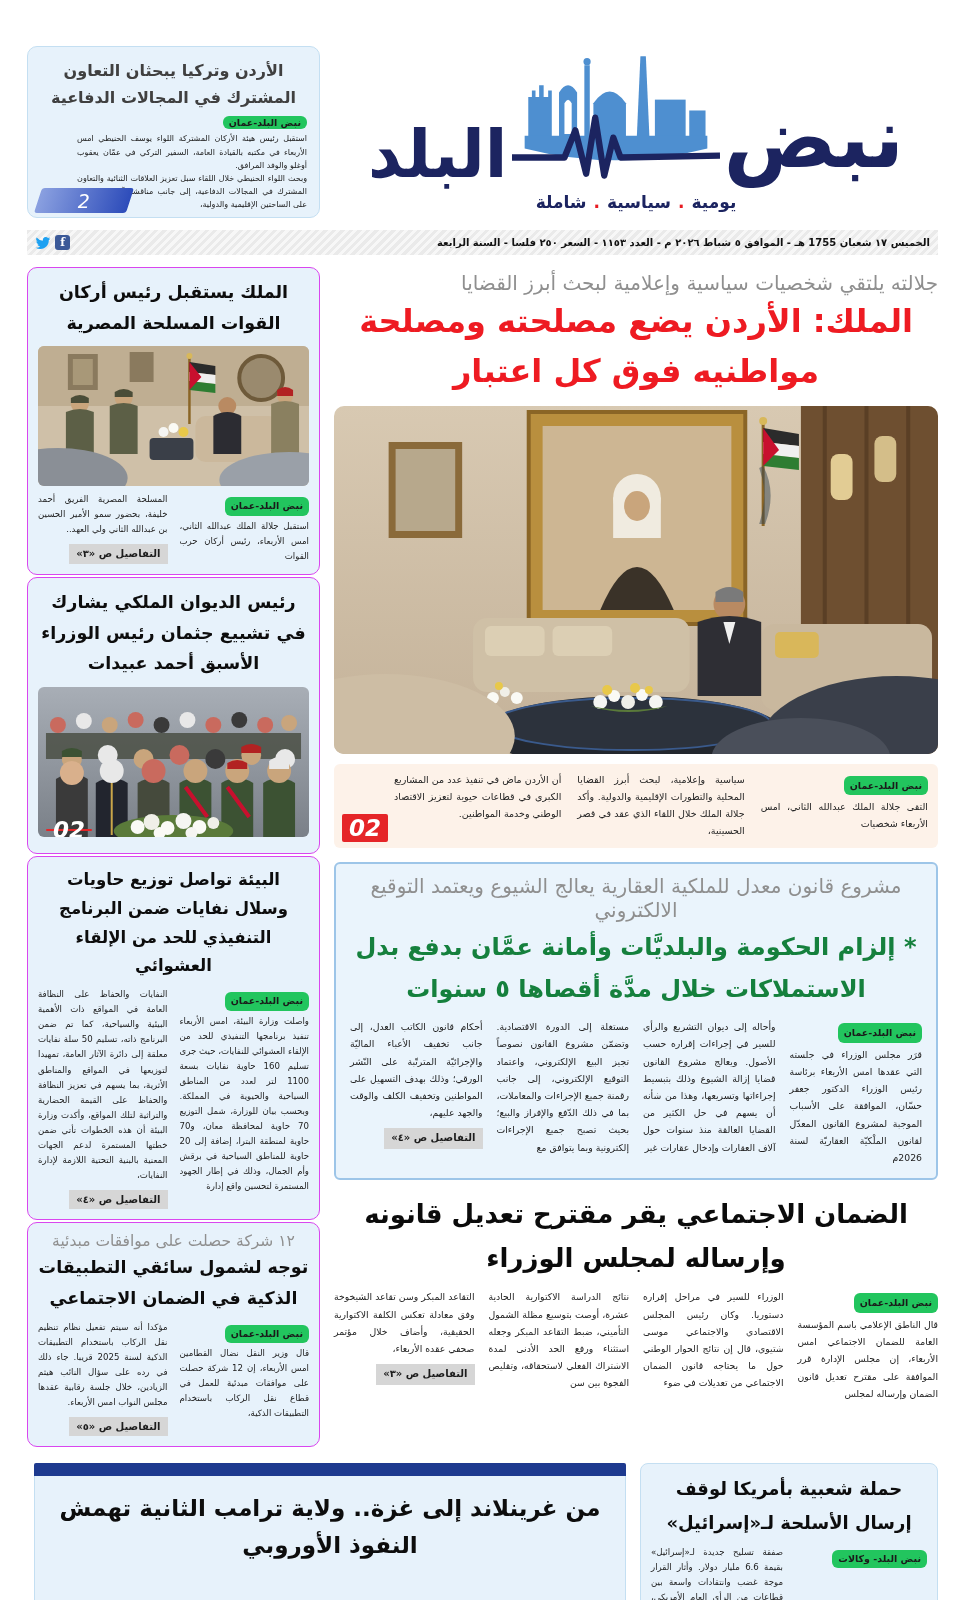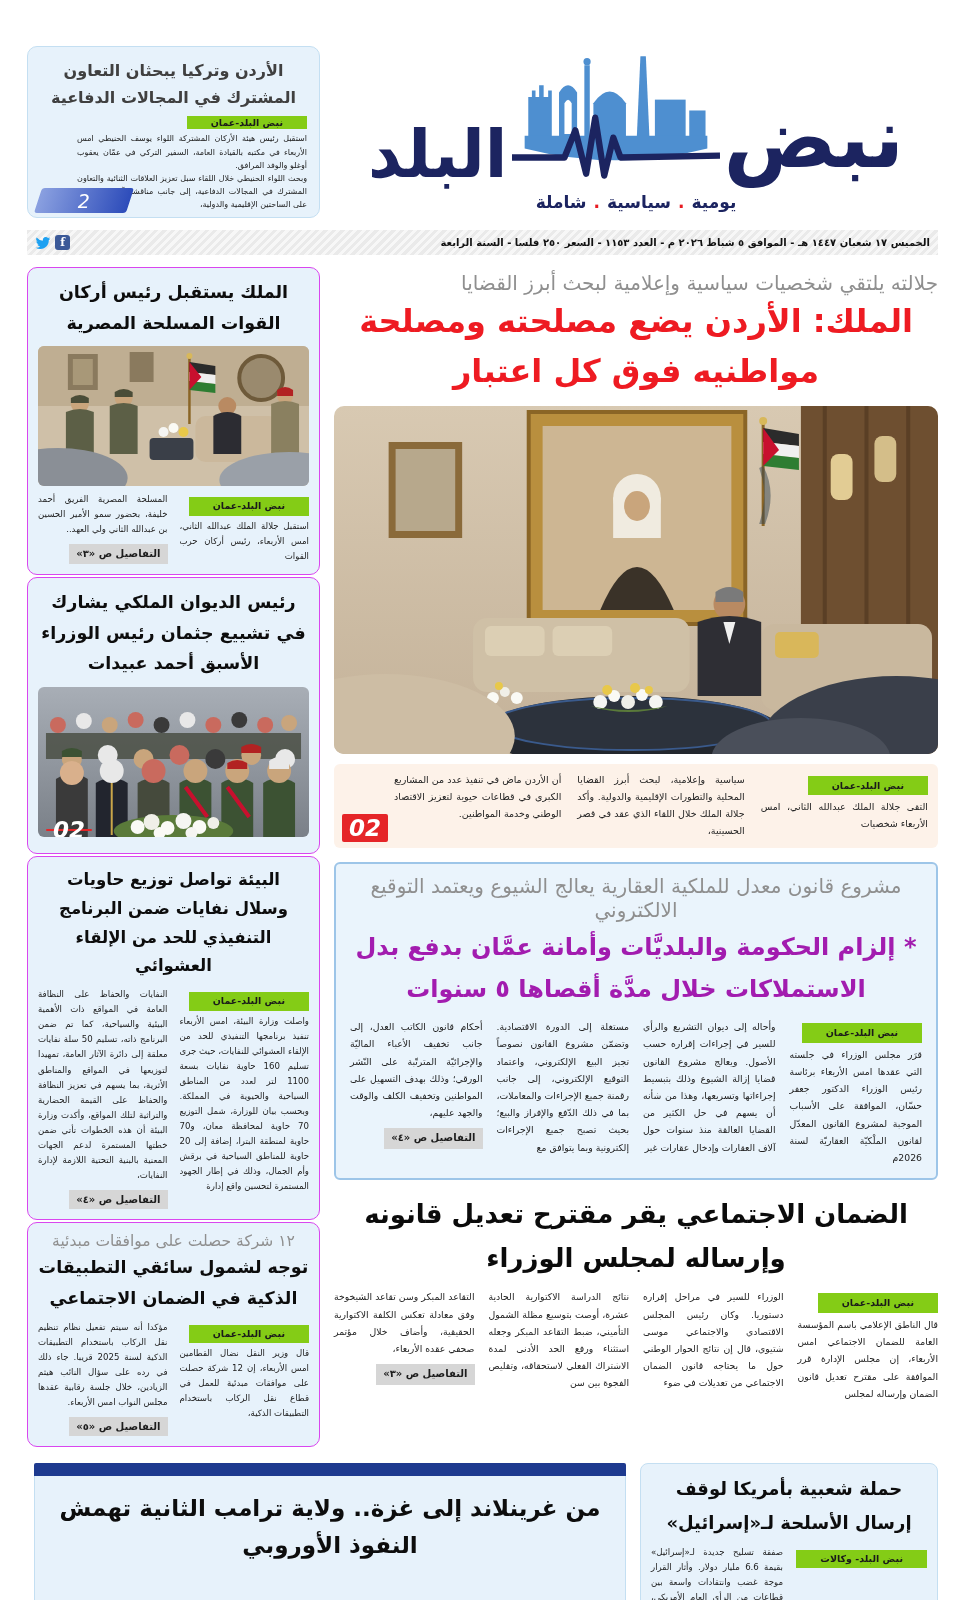--- a/index.html
+++ b/index.html
@@ -12,21 +12,21 @@
   .masthead { width:604px; display:flex; flex-direction:column; align-items:center; }
   .logo-row { display:flex; align-items:flex-end; gap:4px; justify-content:center; }
   .logo-word { color:#1c2460; font-weight:bold; line-height:1; }
   .logo-word.w1 { font-size:84px; transform:translateY(-8px); }
   .logo-word.w2 { font-size:66px; }
   .tagline { color:#1c2460; font-weight:bold; font-size:17px; margin-top:4px; letter-spacing:.5px; }
   .tag-dot { color:#e81b22; margin:0 7px; font-weight:bold; }
 
   .teaser-box { width:293px; background:#e7f2fb; border:1px solid #c4dff2; border-radius:10px; padding:10px 12px 26px; position:relative; height:172px; overflow:hidden; }
   .teaser-headline { font-size:16px; font-weight:bold; text-align:center; line-height:1.7; color:#404040; }
-  .byline-chip { display:inline-block; background:#84cc16; color:#1a1a1a; font-weight:bold; font-size:9.5px; padding:1px 24px; margin:5px 0 3px; }
+  .byline-chip { display:inline-block; background:#22c55e; color:#1a1a1a; font-weight:bold; font-size:9.5px; padding:1px 6px; margin:5px 0 3px;border-radius:6px; }
   .teaser-body { font-size:8px; line-height:1.65; color:#222; text-align:justify;margin-left:37px; }
   .page-ribbon { position:absolute; left:10px; bottom:4px; width:92px; height:25px; background:linear-gradient(90deg,#8aa0e0,#2d4cba); transform:skewX(-18deg); display:flex; align-items:center; justify-content:center; border-radius:3px; }
   .page-ribbon span { color:#fff; font-size:19px; font-style:italic; transform:skewX(18deg); }
 
   .dateline-bar { margin-top:12px; height:25px; background:repeating-linear-gradient(135deg,#eaeaea 0 3px,#f7f7f7 3px 6px); display:flex; align-items:center; padding:0 8px; }
   .dateline { font-size:10px; font-weight:bold; color:#111; }
   .social-icons { margin-inline-start:auto; display:flex; gap:4px; align-items:center; }
   .fb-icon { width:15px; height:15px; background:#3b5998; border-radius:3px; color:#fff; font-size:11px; font-weight:bold; display:flex; align-items:center; justify-content:center; font-family:"DejaVu Serif", serif; }
   .tw-icon { width:16px; height:16px; }
 
@@ -37,21 +37,21 @@
   .red-headline { color:#ee1b22; font-weight:bold; font-size:32px; text-align:center; line-height:1.55; margin:2px 10px 10px; }
   .main-photo { width:100%; height:348px; border-radius:10px; overflow:hidden; line-height:0; }
   .main-photo svg { width:100%; height:100%; }
 
   .lead-strip { background:#fdf2e9; border-radius:6px; margin-top:10px; padding:7px 10px 8px 60px; position:relative; display:grid; grid-template-columns:1fr 1fr 1fr; column-gap:16px; min-height:84px; }
   .strip-col { font-size:9.5px; line-height:1.8; text-align:justify; color:#222; }
   .page-badge { position:absolute; left:8px; bottom:6px; background:#e52528; color:#fff; font-style:italic; font-weight:bold; font-size:23px; padding:1px 7px; border-radius:2px; }
 
   .law-box { border:2px solid #9dc5e8; background:#eaf4fc; border-radius:6px; padding:10px 14px 12px; margin-top:14px; }
   .law-kicker { text-align:center; color:#8f8f8f; font-size:20px; }
-  .law-headline { text-align:center; color:#a21caf; font-weight:bold; font-size:24px; line-height:1.75; margin-top:4px; }
+  .law-headline { text-align:center; color:#15803d; font-weight:bold; font-size:24px; line-height:1.75; margin-top:4px; }
   .four-cols { display:grid; grid-template-columns:repeat(4,1fr); column-gap:14px; margin-top:8px; }
   .four-cols .col { font-size:9.3px; line-height:1.85; text-align:justify; color:#222; }
   .details-chip { display:inline-block; background:#d6d6d6; color:#1c1c1c; font-weight:bold; font-size:10px; padding:1px 7px; margin-top:7px; }
 
   .ss-article { margin-top:12px; }
   .ss-headline { text-align:center; color:#0b0b0b; font-weight:bold; font-size:26px; line-height:1.7; margin:4px 20px 6px; }
 
   
   .side-box { background:#e7f2fb; border:1px solid #d946ef; border-radius:10px; padding:9px 10px 10px; margin-bottom:2px; }
   .side-headline { text-align:center; font-weight:bold; font-size:17.5px; line-height:1.75; color:#0d0d0d; }
@@ -106,21 +106,21 @@
       <span class="byline-chip">نبض البلد-عمان</span>
       <p class="teaser-body">استقبل رئيس هيئة الأركان المشتركة اللواء يوسف الحنيطي امس الأربعاء في مكتبه بالقيادة العامة، السفير التركي في عمّان يعقوب أوغلو والوفد المرافق.</p>
       <p class="teaser-body">وبحث اللواء الحنيطي خلال اللقاء سبل تعزيز العلاقات الثنائية والتعاون المشترك في المجالات الدفاعية، إلى جانب مناقشة آخر التطورات على الساحتين الإقليمية والدولية،</p>
       <div class="page-ribbon">
           <span>2</span>
         </div>
     </aside>
   </header>
 
   <div class="dateline-bar">
-    <span class="dateline">الخميس ١٧ شعبان ١٤٤٧ هـ - الموافق ٥ شباط ٢٠٢٦ م - العدد ١١٥٣ - السعر ٢٥٠ فلسا - السنة الرابعة</span>
+    <span class="dateline">الخميس ١٧ شعبان 1755 هـ - الموافق ٥ شباط ٢٠٢٦ م - العدد ١١٥٣ - السعر ٢٥٠ فلسا - السنة الرابعة</span>
     <span class="social-icons">
       <span class="fb-icon">f</span>
       <span class="tw-icon">
         <svg viewBox="0 0 24 24" width="16" height="16">
             <path fill="#1da1f2" d="M23 5.1c-.8.4-1.7.6-2.6.8a4.5 4.5 0 0 0 2-2.5c-.9.5-1.9.9-2.9 1.1a4.5 4.5 0 0 0-7.7 4.1A12.8 12.8 0 0 1 2.5 3.9a4.5 4.5 0 0 0 1.4 6 4.4 4.4 0 0 1-2-.5v.1a4.5 4.5 0 0 0 3.6 4.4 4.6 4.6 0 0 1-2 .1 4.5 4.5 0 0 0 4.2 3.1A9 9 0 0 1 1 19a12.7 12.7 0 0 0 6.9 2c8.3 0 12.8-6.9 12.8-12.8v-.6c.9-.6 1.6-1.4 2.3-2.5z"></path>
           </svg>
       </span>
     </span>
   </div>
 

